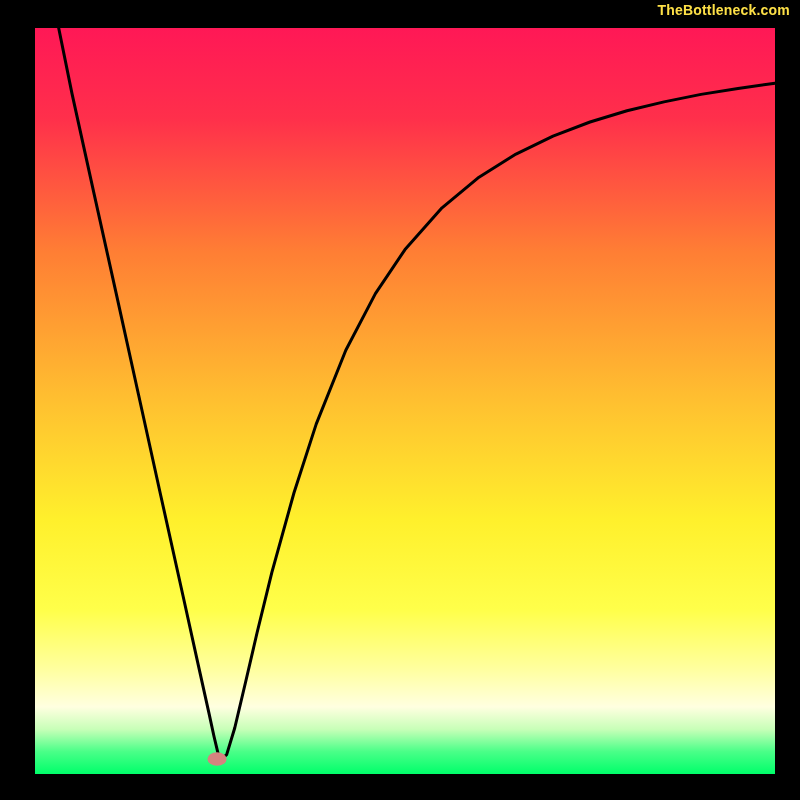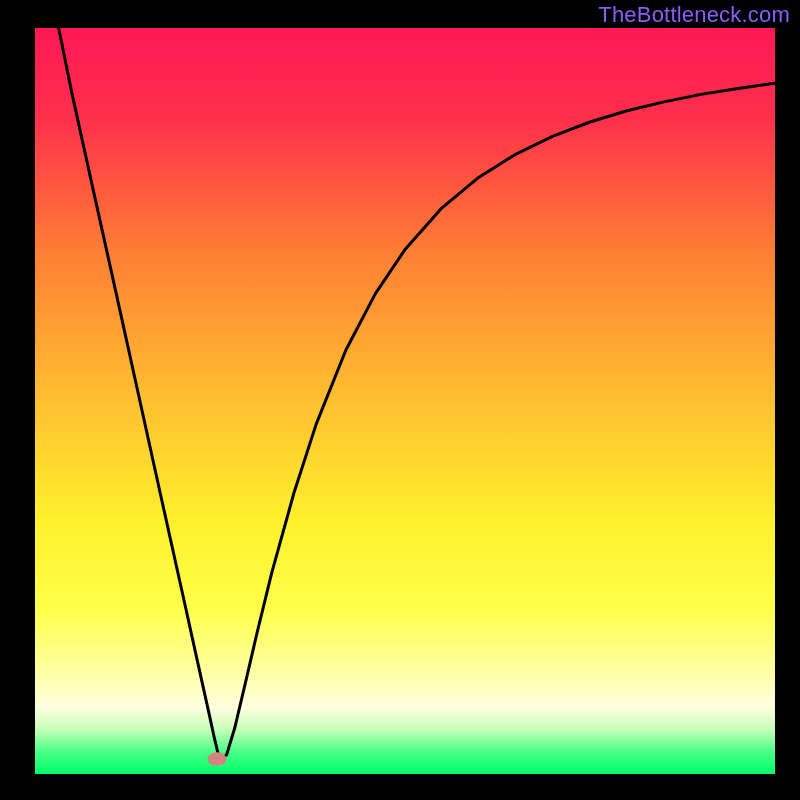--- a/index.html
+++ b/index.html
@@ -18,24 +18,24 @@
   }
   svg {
     position: absolute;
     top: 0;
     left: 0;
   }
   .attribution {
     position: absolute;
     top: 2px;
     right: 10px;
-    color: #8b5cf6;
-    font-size: 22px;
+    color: #fde047;
+    font-size: 14px;
     letter-spacing: 0.2px;
-    font-weight: 400;
+    font-weight: 700;
   }
 </style>
 </head>
 <body>
 
 <div class="canvas-wrap">
   <div class="attribution">TheBottleneck.com</div>
   <svg id="chart-svg" width="800" height="800" viewBox="0 0 800 800">
     <defs>
       <linearGradient id="bg-grad" x1="0" y1="0" x2="0" y2="1">

